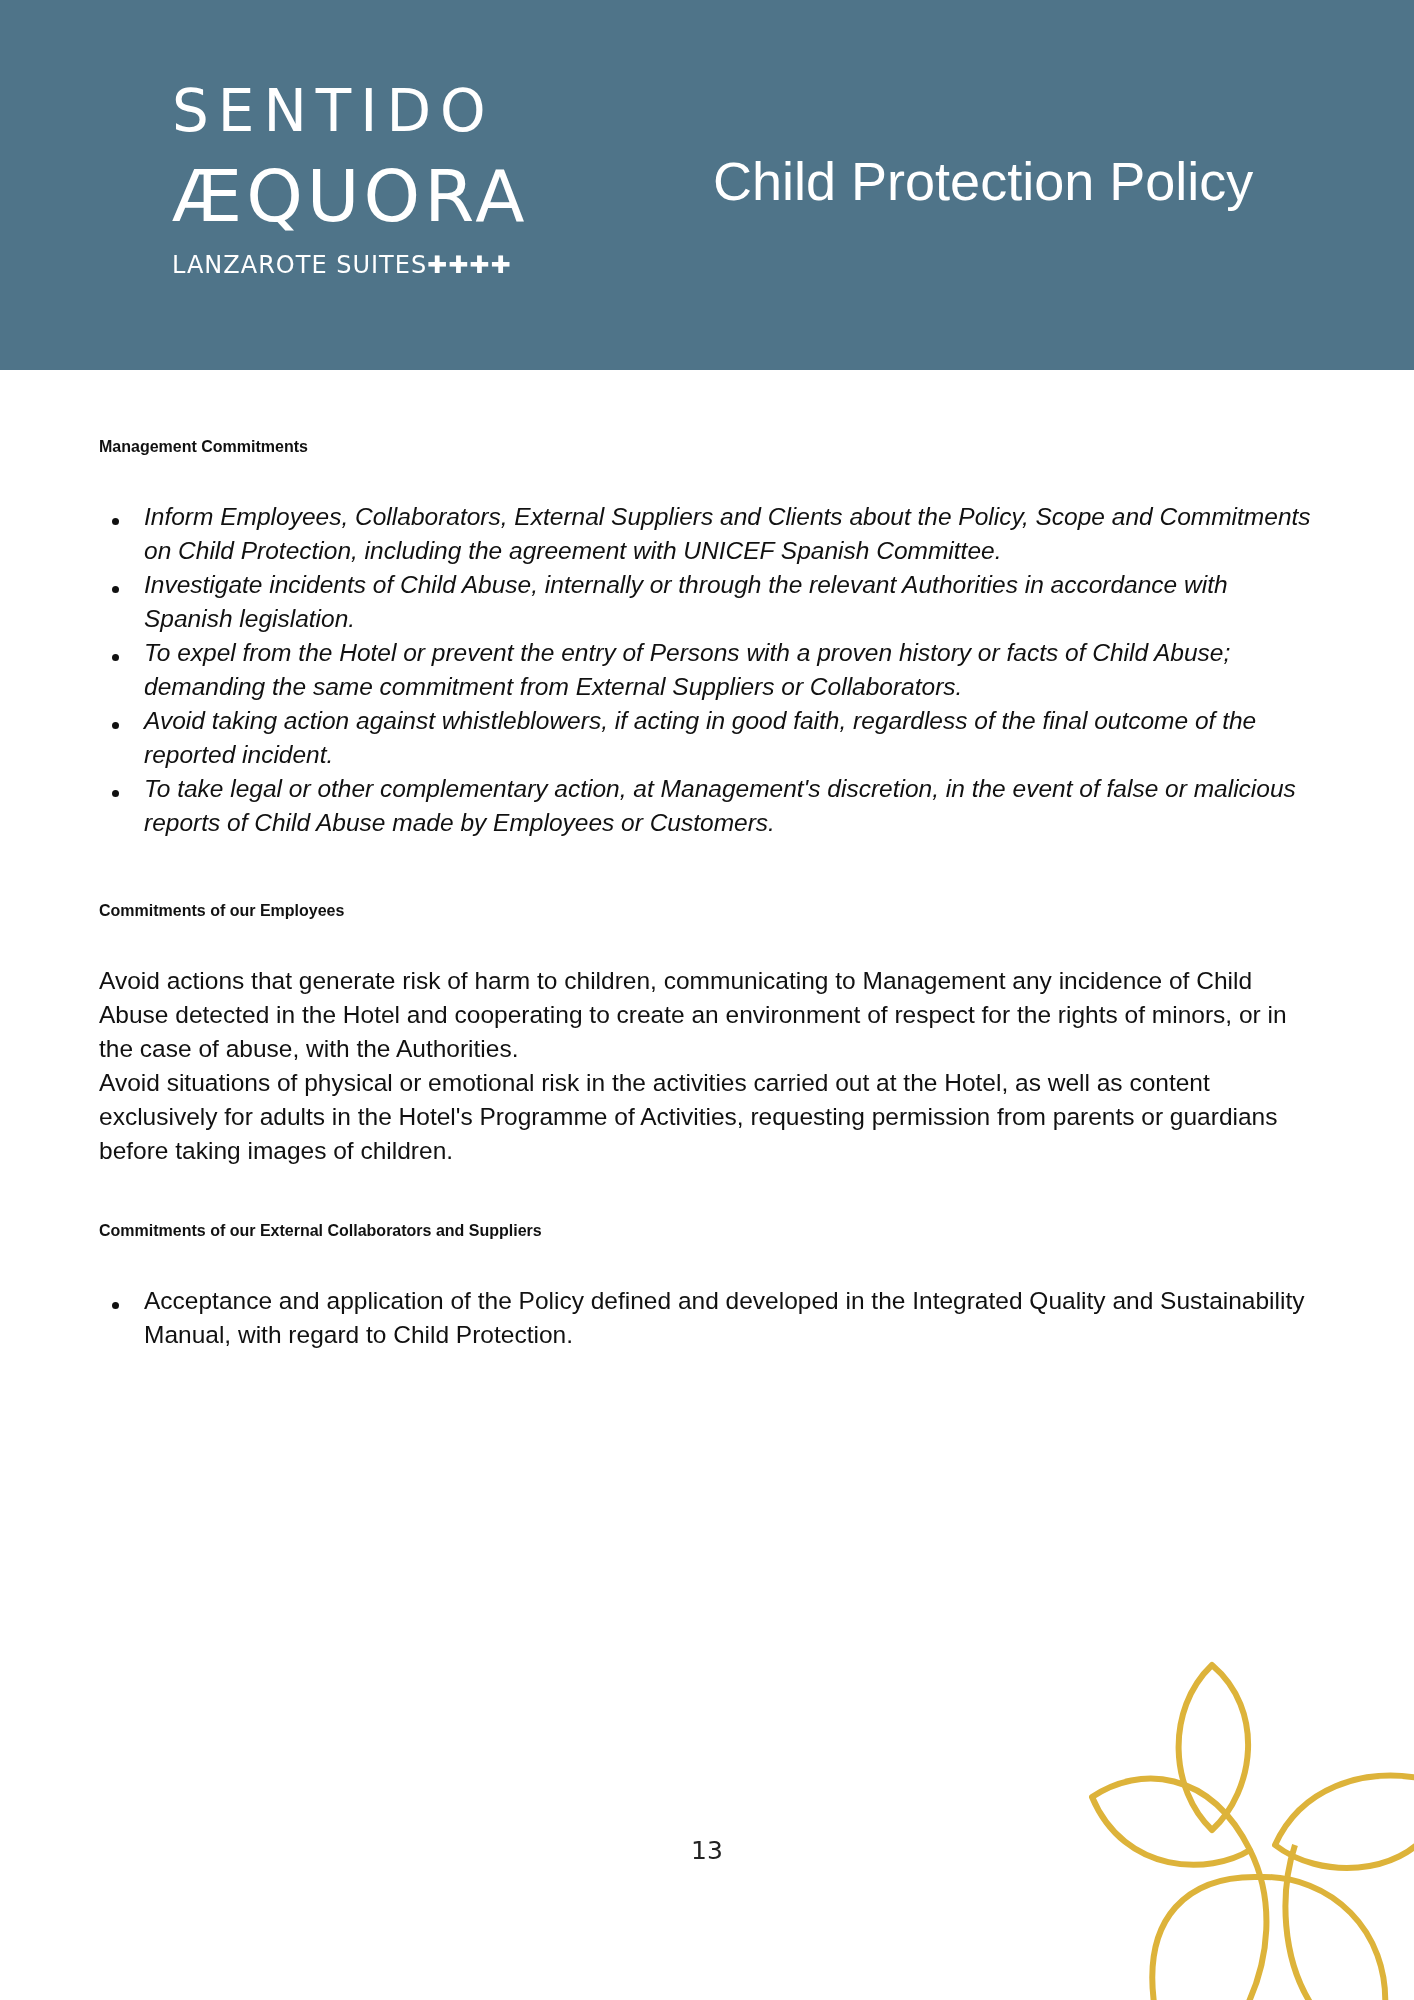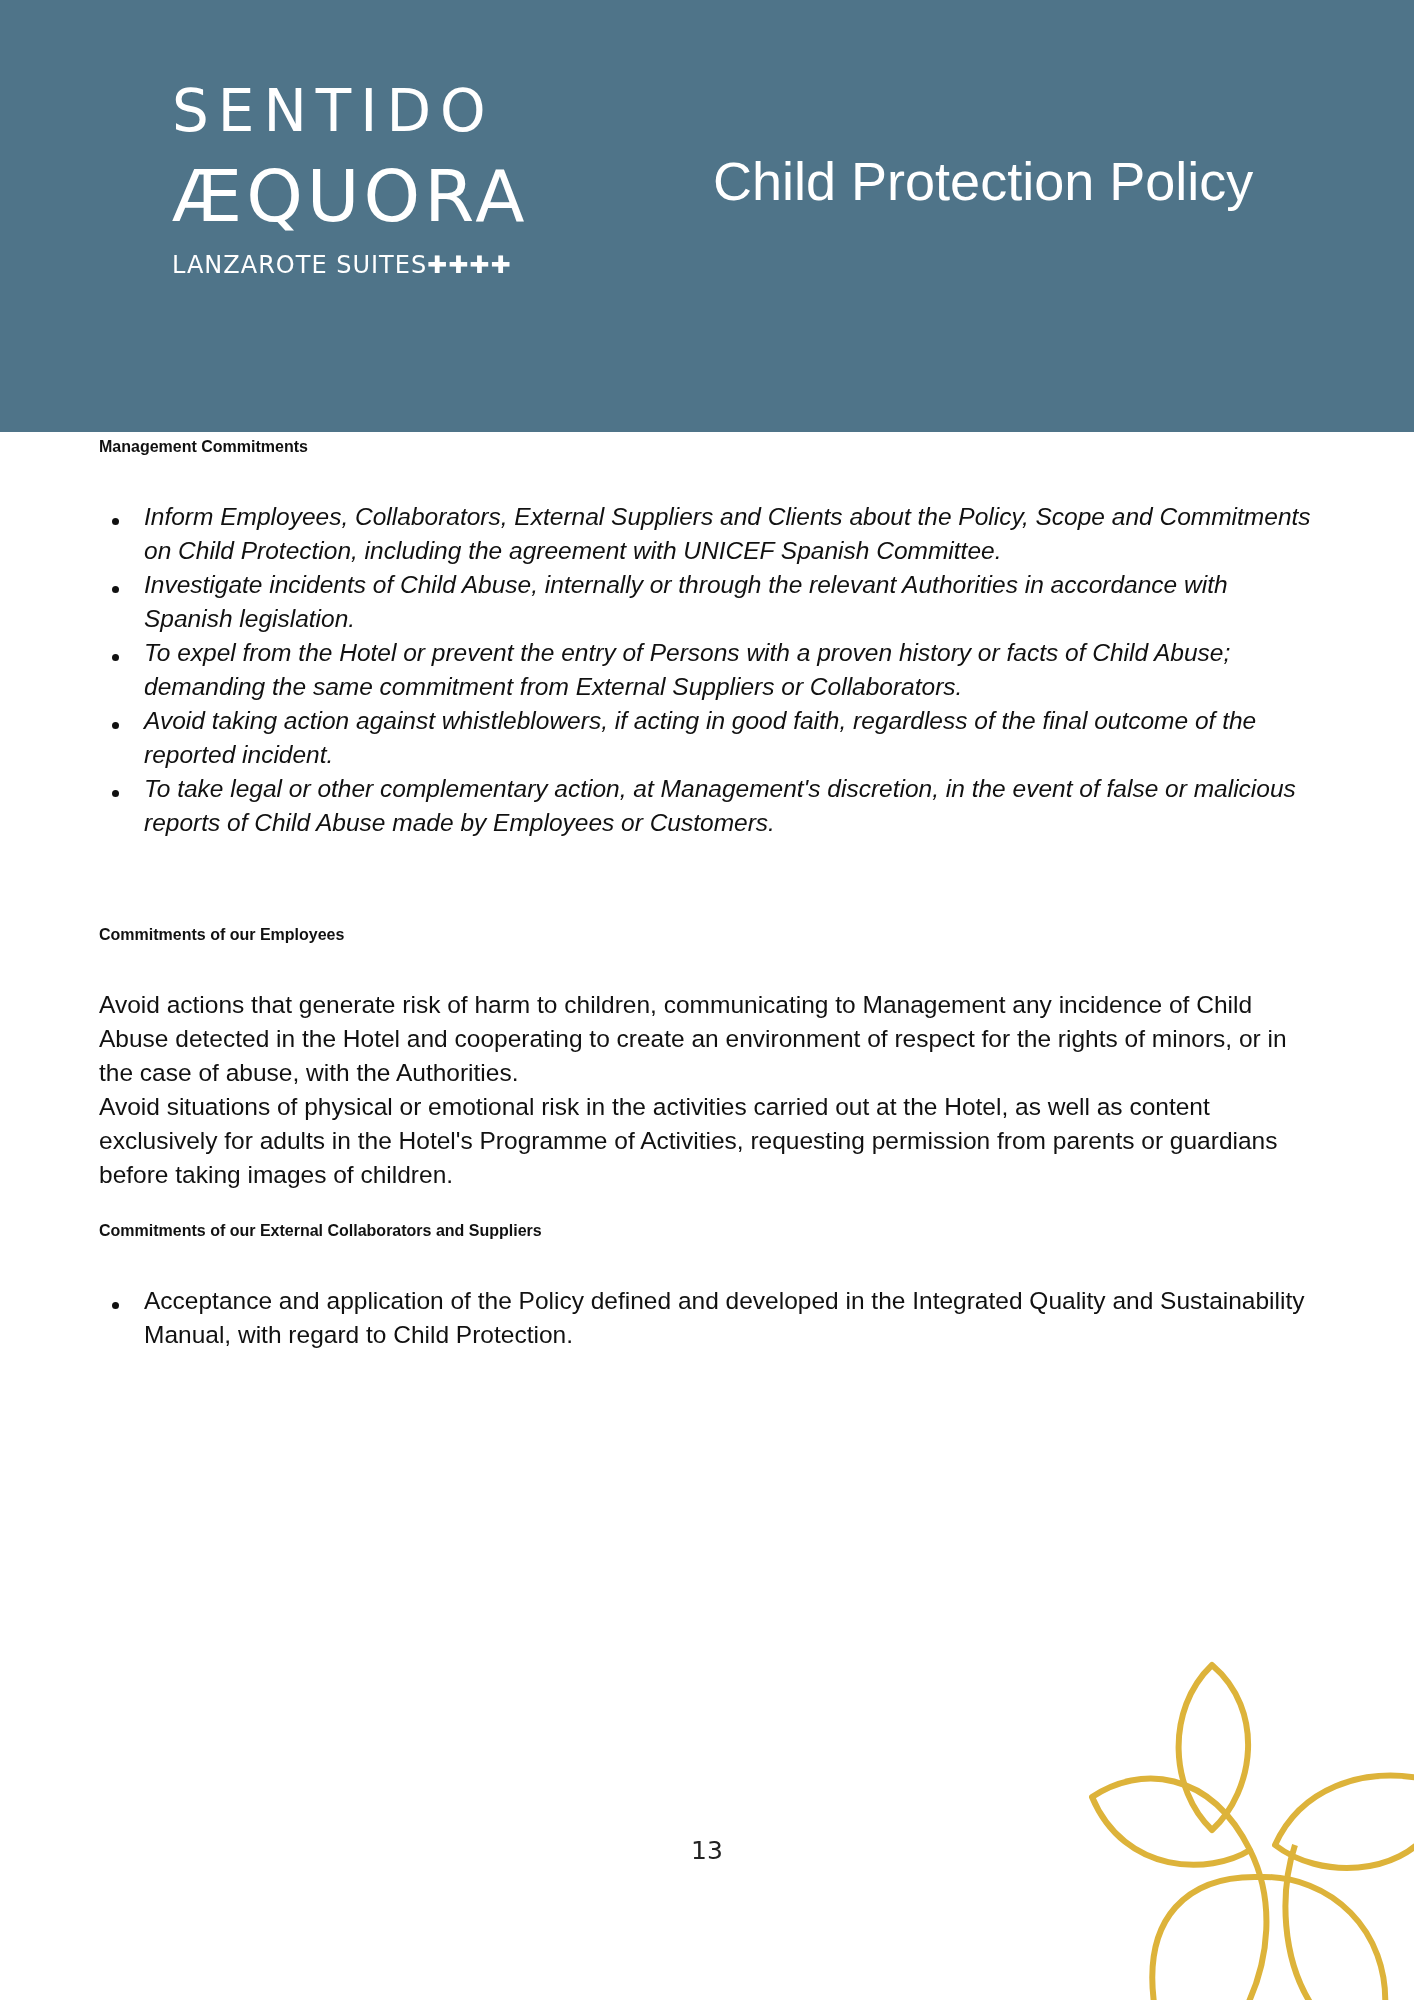--- a/index.html
+++ b/index.html
@@ -2,21 +2,21 @@
 <html><head>
   <meta charset="utf-8">
   <style>
     html, body { margin: 0; padding: 0; }
     body {
       width: 1414px; height: 2000px; position: relative; overflow: hidden;
       background: #ffffff; color: #111;
       font-family: "Liberation Sans", sans-serif;
     }
     .header {
-      position: absolute; left: 0; top: 0; width: 1414px; height: 432px;
+      position: absolute; left: 0; top: 0; width: 1414px; height: 370px;
       background: #4f7489;
     }
     .logo { position: absolute; left: 172px; top: 80px; width: 340px; color: #fff; }
     .logo-line1 {
       font-family: "DejaVu Sans", sans-serif; font-size: 58px; letter-spacing: 9px;
       line-height: 62px; font-weight: normal; white-space: nowrap;
     }
     .logo-line2 {
       font-family: "DejaVu Sans", sans-serif; font-size: 72px; letter-spacing: 4px;
       line-height: 80px; margin-top: 14px; white-space: nowrap;
@@ -30,21 +30,21 @@
       color: #fff; white-space: nowrap; font-weight: normal; margin: 0;
     }
     .content { position: absolute; left: 99px; top: 430px; width: 1220px; font-size: 24.5px; line-height: 34px; }
     h2 { font-size: 16px; font-weight: bold; margin: 0; line-height: 34px; }
     ul { margin: 0; padding: 0; list-style: none; }
     li { position: relative; padding-left: 45px; }
     li .bullet { position: absolute; left: 13px; top: 18px; width: 7px; height: 7px; border-radius: 50%; background: #111; }
     p { margin: 0; }
     .sec1 { position: absolute; top: 0; }
     .sec1 ul { margin-top: 36px; font-style: italic; }
-    .sec2 { position: absolute; top: 488px; }
+    .sec2 { position: absolute; top: 464px; }
     .sec2 .para { margin-top: 36px; }
     .sec3 { position: absolute; top: 784px; }
     .sec3 ul { margin-top: 36px; }
     .page-number {
       position: absolute; left: 0; width: 1414px; top: 1836px; text-align: center;
       font-family: "DejaVu Sans", sans-serif; font-size: 25px; color: #222;
     }
     .flower { position: absolute; left: 1060px; top: 1640px; width: 354px; height: 360px; }
   </style>
 </head>

